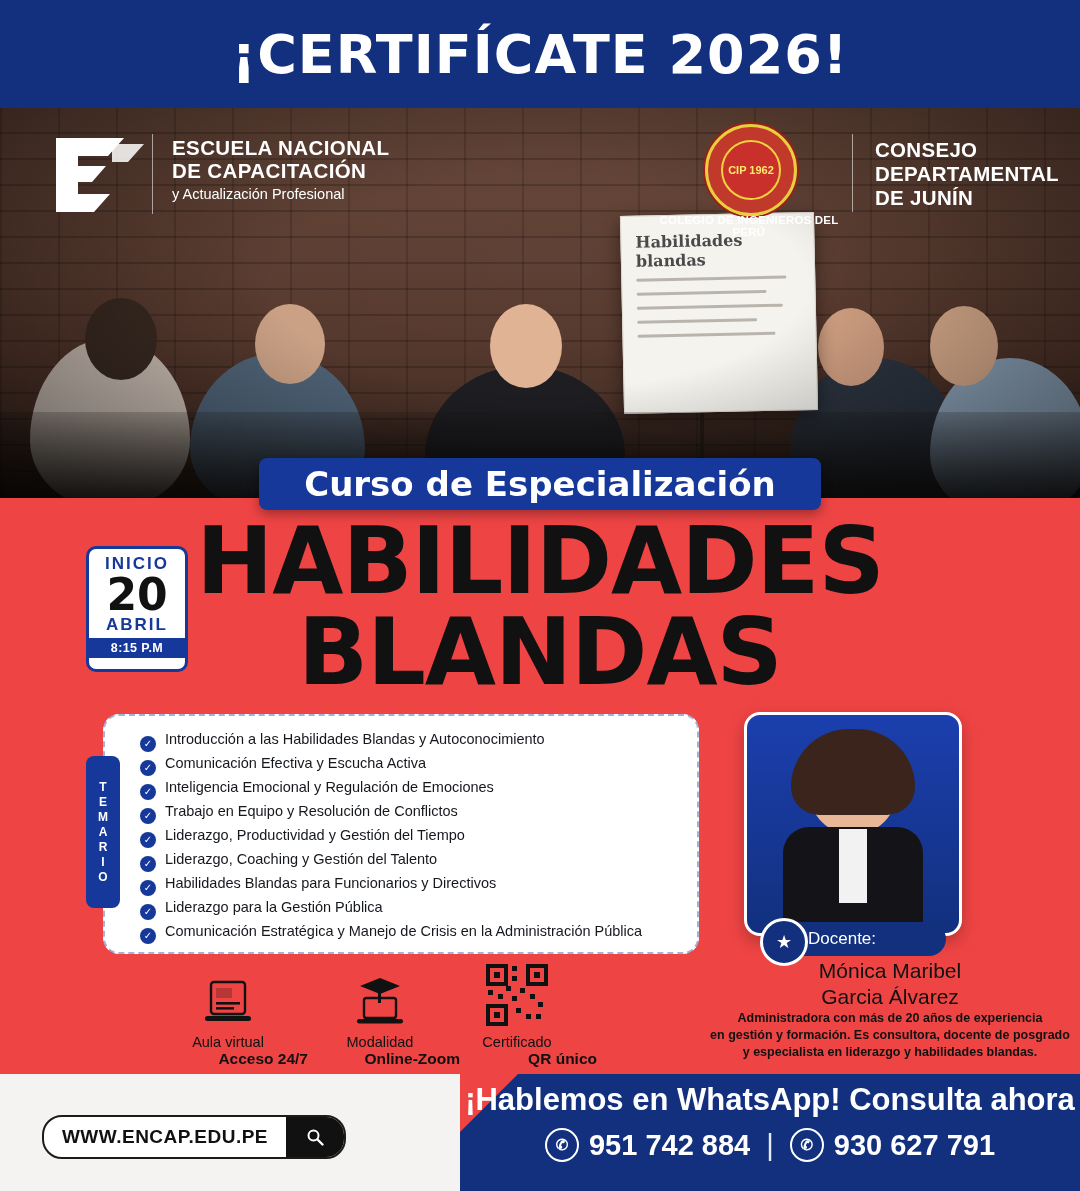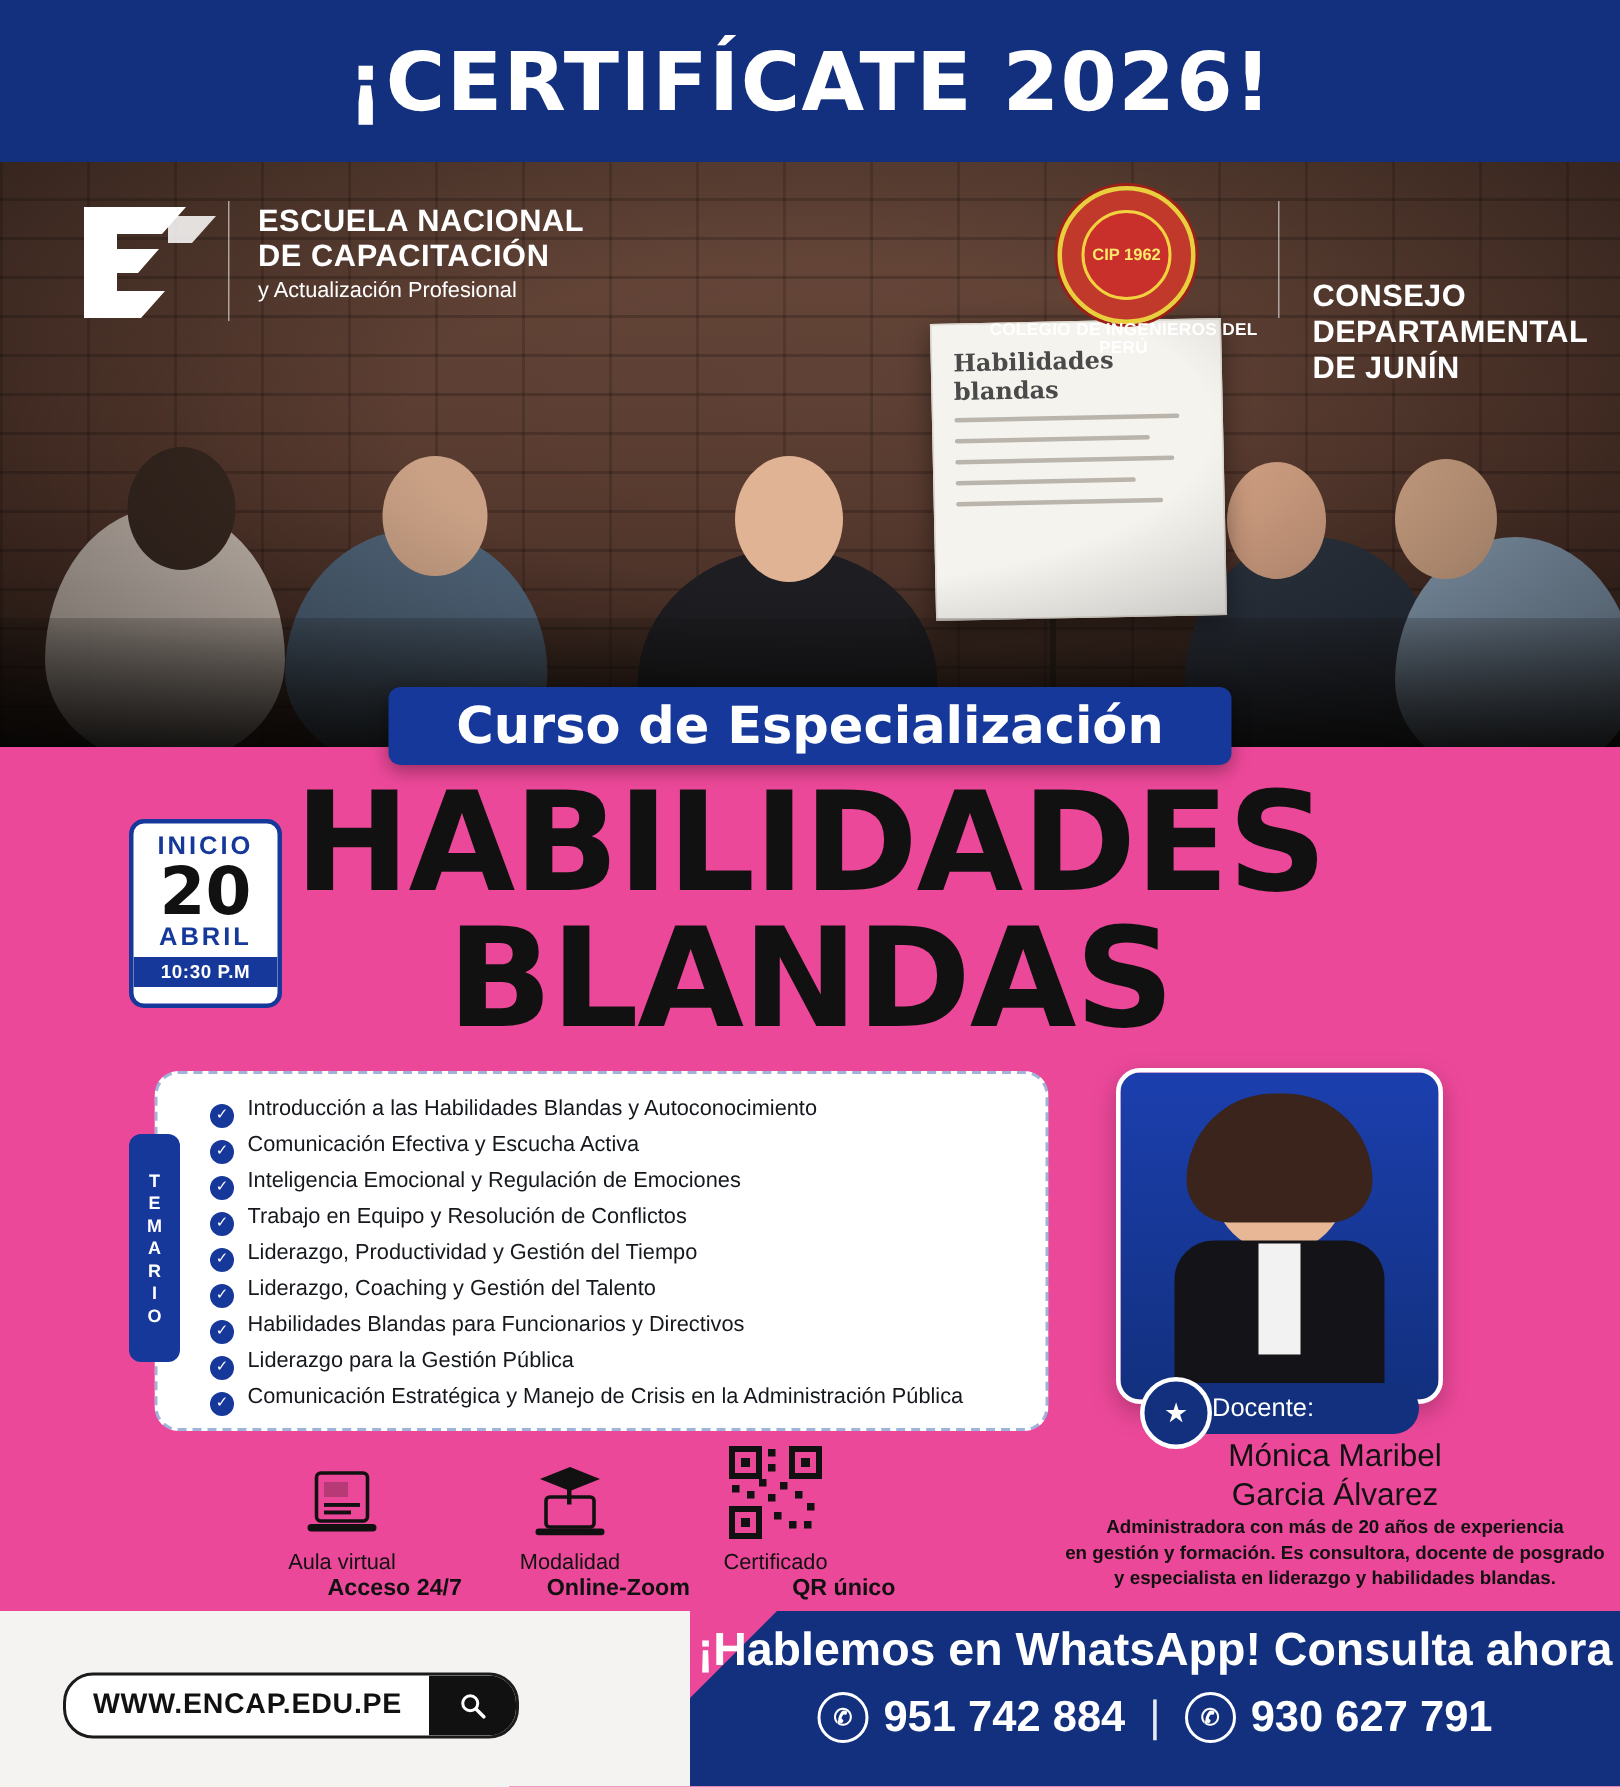--- a/index.html
+++ b/index.html
@@ -5,21 +5,21 @@
   html,body{margin:0;padding:0;}
   body{
     width:1080px;height:1191px;
     font-family:"Liberation Sans", sans-serif;
     background:#f2f2f2;
     overflow:hidden;
     position:relative;
   }
   .poster{
     position:absolute;inset:0;
-    background:#ec4899;
+    background:#ef4444;
     overflow:hidden;
   }
   
   .topbar{
     position:absolute;top:0;left:0;width:1080px;height:108px;
     background:#12307e;
     display:flex;align-items:center;justify-content:center;
   }
   .topbar .title{
     font-size:54px;font-weight:bold;color:#ffffff;
@@ -101,21 +101,21 @@
   }
   .cip-caption{
     position:absolute;left:659px;top:86px;width:180px;text-align:center;
     color:#fff;font-size:11.5px;font-weight:bold;letter-spacing:.2px;
   }
   .divider-v2{
     position:absolute;top:6px;left:852px;width:1px;height:78px;background:rgba(255,255,255,.55);
   }
   .consejo{
     position:absolute;left:875px;top:10px;color:#fff;
-    font-size:20.5px;font-weight:bold;line-height:24px;letter-spacing:.3px;margin-top:48px;
+    font-size:20.5px;font-weight:bold;line-height:24px;letter-spacing:.3px;
   }
   
   .ribbon{
     position:absolute;left:259px;top:458px;width:562px;height:52px;
     background:#16389a;border-radius:8px;
     display:flex;align-items:center;justify-content:center;
     box-shadow:0 4px 12px rgba(0,0,0,.35);
   }
   .ribbon span{
     color:#fff;font-size:34px;font-weight:bold;font-family:"DejaVu Sans", sans-serif;
@@ -307,21 +307,21 @@
 
   <div class="bigtitle">
     <div class="l1">HABILIDADES</div>
     <div class="l2">BLANDAS</div>
   </div>
 
   <div class="inicio">
     <div class="t1">INICIO</div>
     <div class="t2">20</div>
     <div class="t3">ABRIL</div>
-    <div class="t4">10:30 P.M</div>
+    <div class="t4">8:15 P.M</div>
   </div>
 
   <div class="temario-box"></div>
   <div class="temario-tab">
     <span>TEMARIO</span>
   </div>
 
   <div class="topic" style="top:731px"><span class="chk">✓</span><span>Introducción a las Habilidades Blandas y Autoconocimiento</span></div>
   <div class="topic" style="top:755px"><span class="chk">✓</span><span>Comunicación Efectiva y Escucha Activa</span></div>
   <div class="topic" style="top:779px"><span class="chk">✓</span><span>Inteligencia Emocional y Regulación de Emociones</span></div>

